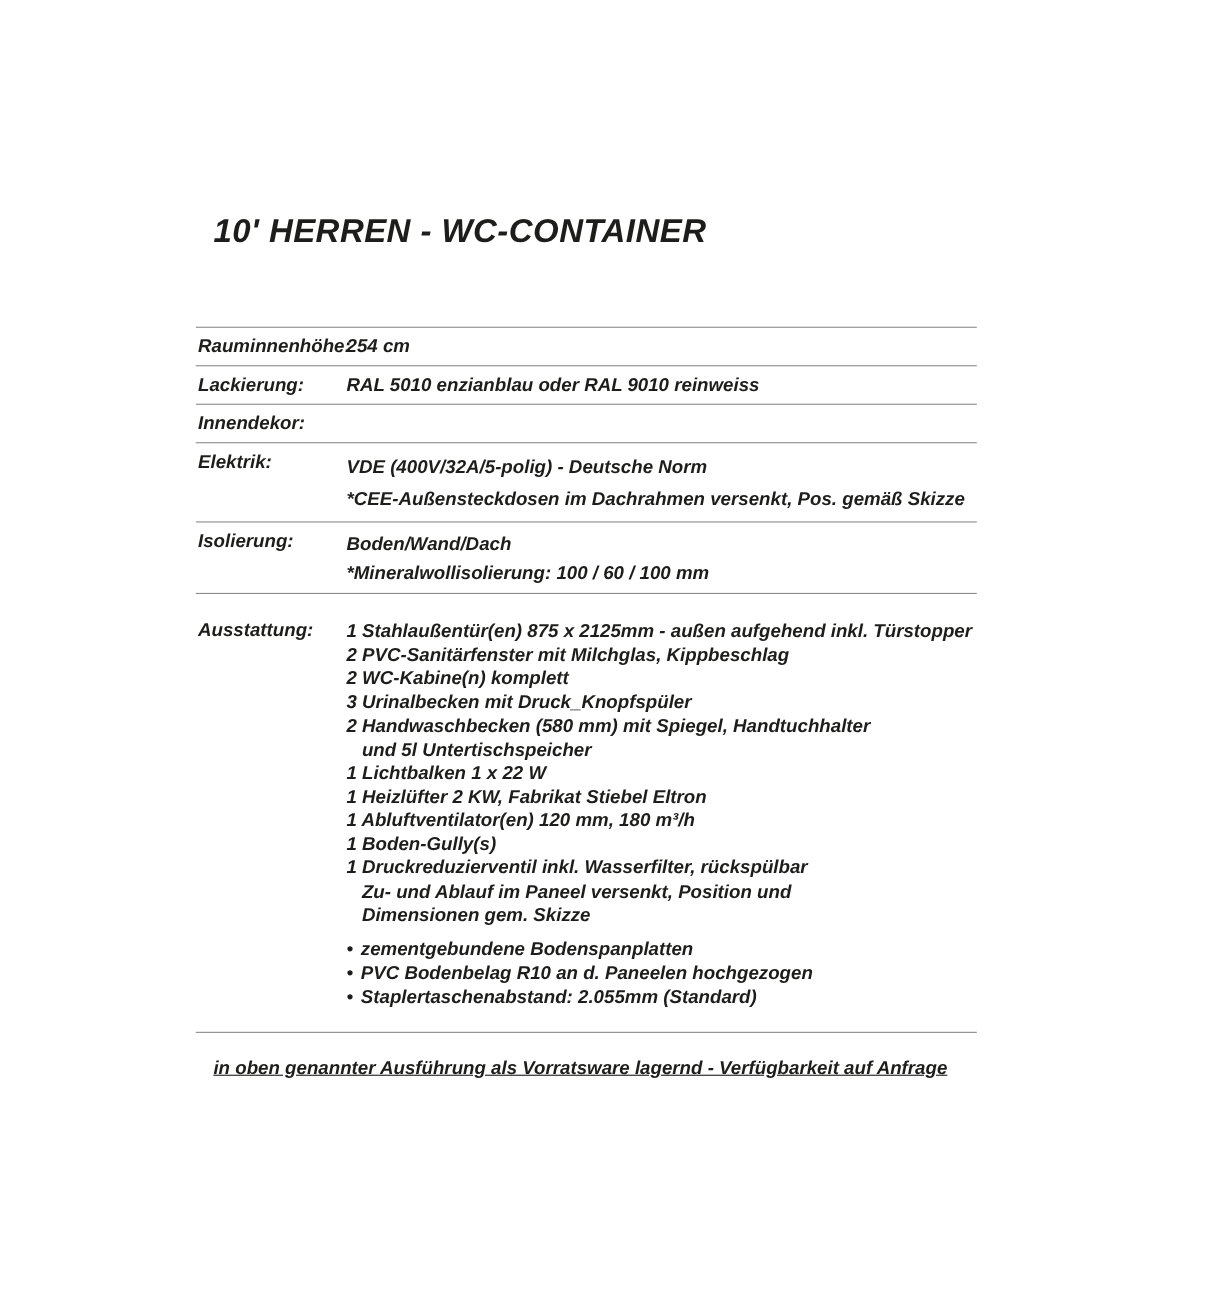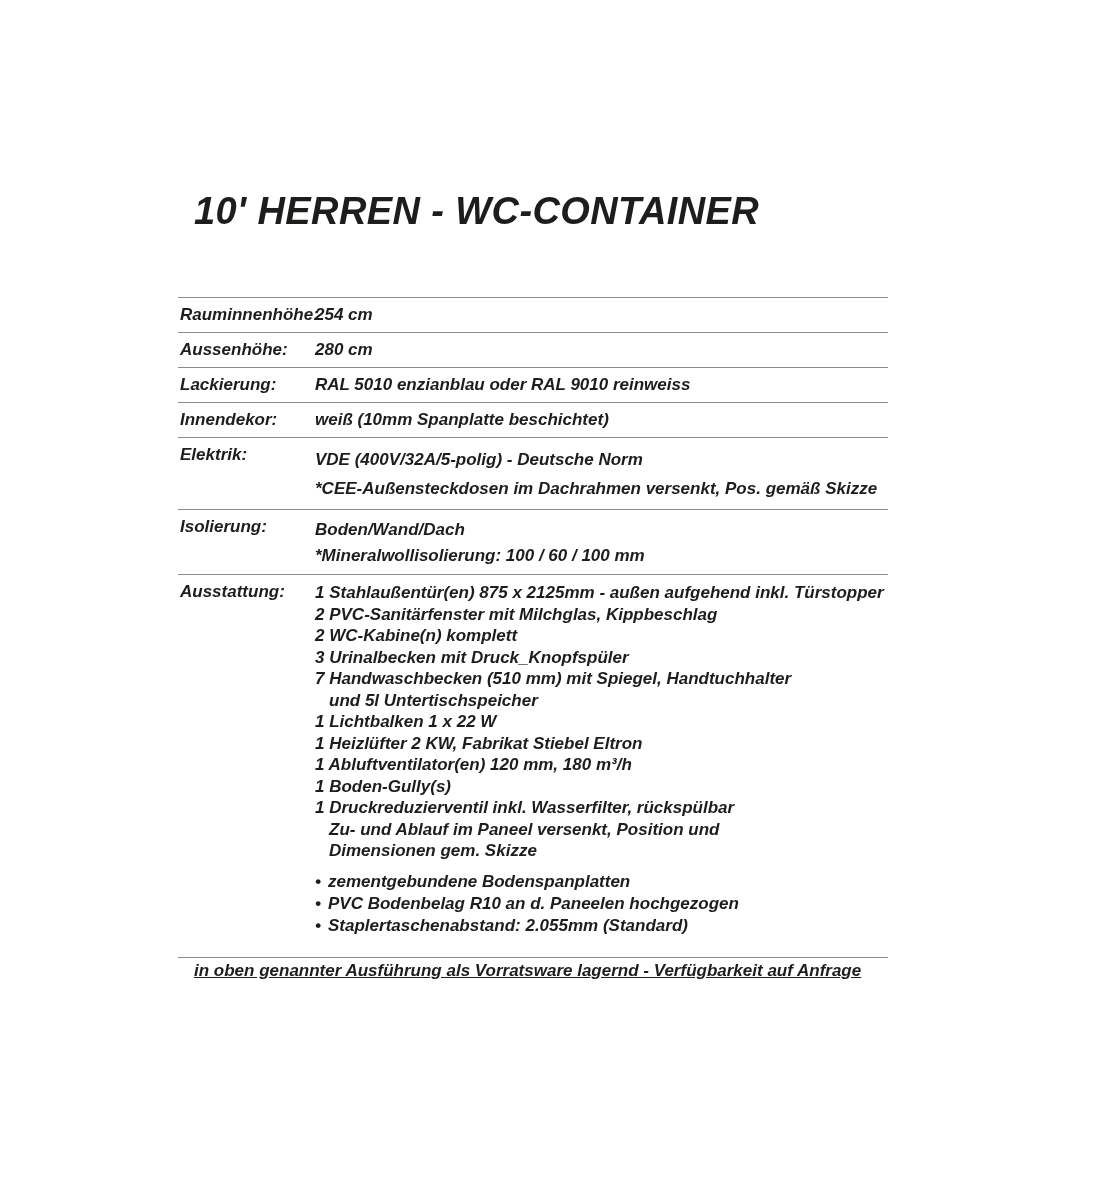--- a/index.html
+++ b/index.html
@@ -17,21 +17,21 @@
     color: var(--text);
     font-family: "Liberation Sans", sans-serif;
     overflow: hidden;
   }
   .title {
     position: absolute;
     left: 194px;
     top: 194px;
     font-style: italic;
     font-weight: 700;
-    font-size: 38px;
+    font-size: 30px;
     line-height: 34px;
     letter-spacing: 0.4px;
     white-space: nowrap;
   }
   .spec {
     position: absolute;
     left: 178px;
     top: 297px;
     width: 710px;
     border-bottom: 1px solid var(--rule);
@@ -48,21 +48,21 @@
   .row .label {
     flex: none;
     width: 135px;
     white-space: nowrap;
   }
   .row .value-col { flex: 1; }
   .row-elektrik { padding-top: 7px; padding-bottom: 6px; }
   .row-elektrik .value-col div { line-height: 29px; }
   .row-isolierung { padding-top: 7px; padding-bottom: 5px; }
   .row-isolierung .value-col div { line-height: 26px; }
-  .row-ausstattung { padding-top: 7px; padding-bottom: 20px; }
+  .row-ausstattung { padding-top: 23px; padding-bottom: 20px; }
   .row-ausstattung .item { line-height: 21.5px; white-space: nowrap; }
   .row-ausstattung .item.indent { padding-left: 14px; }
   .bullets { margin-top: 9px; }
   .bullet-line {
     display: flex;
     line-height: 22px;
     white-space: nowrap;
   }
   .bullet-mark {
     flex: none;
@@ -88,33 +88,28 @@
 
   <h1 class="title">10' HERREN - WC-CONTAINER</h1>
 
   <div class="spec">
 
     <div class="row">
       <span class="label">Rauminnenhöhe:</span>
       <span class="value-col">254 cm</span>
     </div>
 
-    <div class="row">
-      <span class="label">Aussenhöhe:</span>
-      <span class="value-col">280 cm</span>
-    </div>
 
     <div class="row">
       <span class="label">Lackierung:</span>
       <span class="value-col">RAL 5010 enzianblau oder RAL 9010 reinweiss</span>
     </div>
 
     <div class="row">
       <span class="label">Innendekor:</span>
-      <span class="value-col">weiß (10mm Spanplatte beschichtet)</span>
     </div>
 
     <div class="row row-elektrik">
       <span class="label">Elektrik:</span>
       <span class="value-col">
         <div>VDE (400V/32A/5-polig) - Deutsche Norm</div>
         <div>*CEE-Außensteckdosen im Dachrahmen versenkt, Pos. gemäß Skizze</div>
       </span>
     </div>
 
@@ -126,21 +121,21 @@
       </span>
     </div>
 
     <div class="row row-ausstattung">
       <span class="label">Ausstattung:</span>
       <span class="value-col">
         <div class="item">1 Stahlaußentür(en) 875 x 2125mm - außen aufgehend inkl. Türstopper</div>
         <div class="item">2 PVC-Sanitärfenster mit Milchglas, Kippbeschlag</div>
         <div class="item">2 WC-Kabine(n) komplett</div>
         <div class="item">3 Urinalbecken mit Druck_Knopfspüler</div>
-        <div class="item">7 Handwaschbecken (510 mm) mit Spiegel, Handtuchhalter</div>
+        <div class="item">2 Handwaschbecken (580 mm) mit Spiegel, Handtuchhalter</div>
         <div class="item indent">und 5l Untertischspeicher</div>
         <div class="item">1 Lichtbalken 1 x 22 W</div>
         <div class="item">1 Heizlüfter 2 KW, Fabrikat Stiebel Eltron</div>
         <div class="item">1 Abluftventilator(en) 120 mm, 180 m³/h</div>
         <div class="item">1 Boden-Gully(s)</div>
         <div class="item">1 Druckreduzierventil inkl. Wasserfilter, rückspülbar</div>
         <div class="item indent">Zu- und Ablauf im Paneel versenkt, Position und</div>
         <div class="item indent">Dimensionen gem. Skizze</div>
 
         <div class="bullets">

